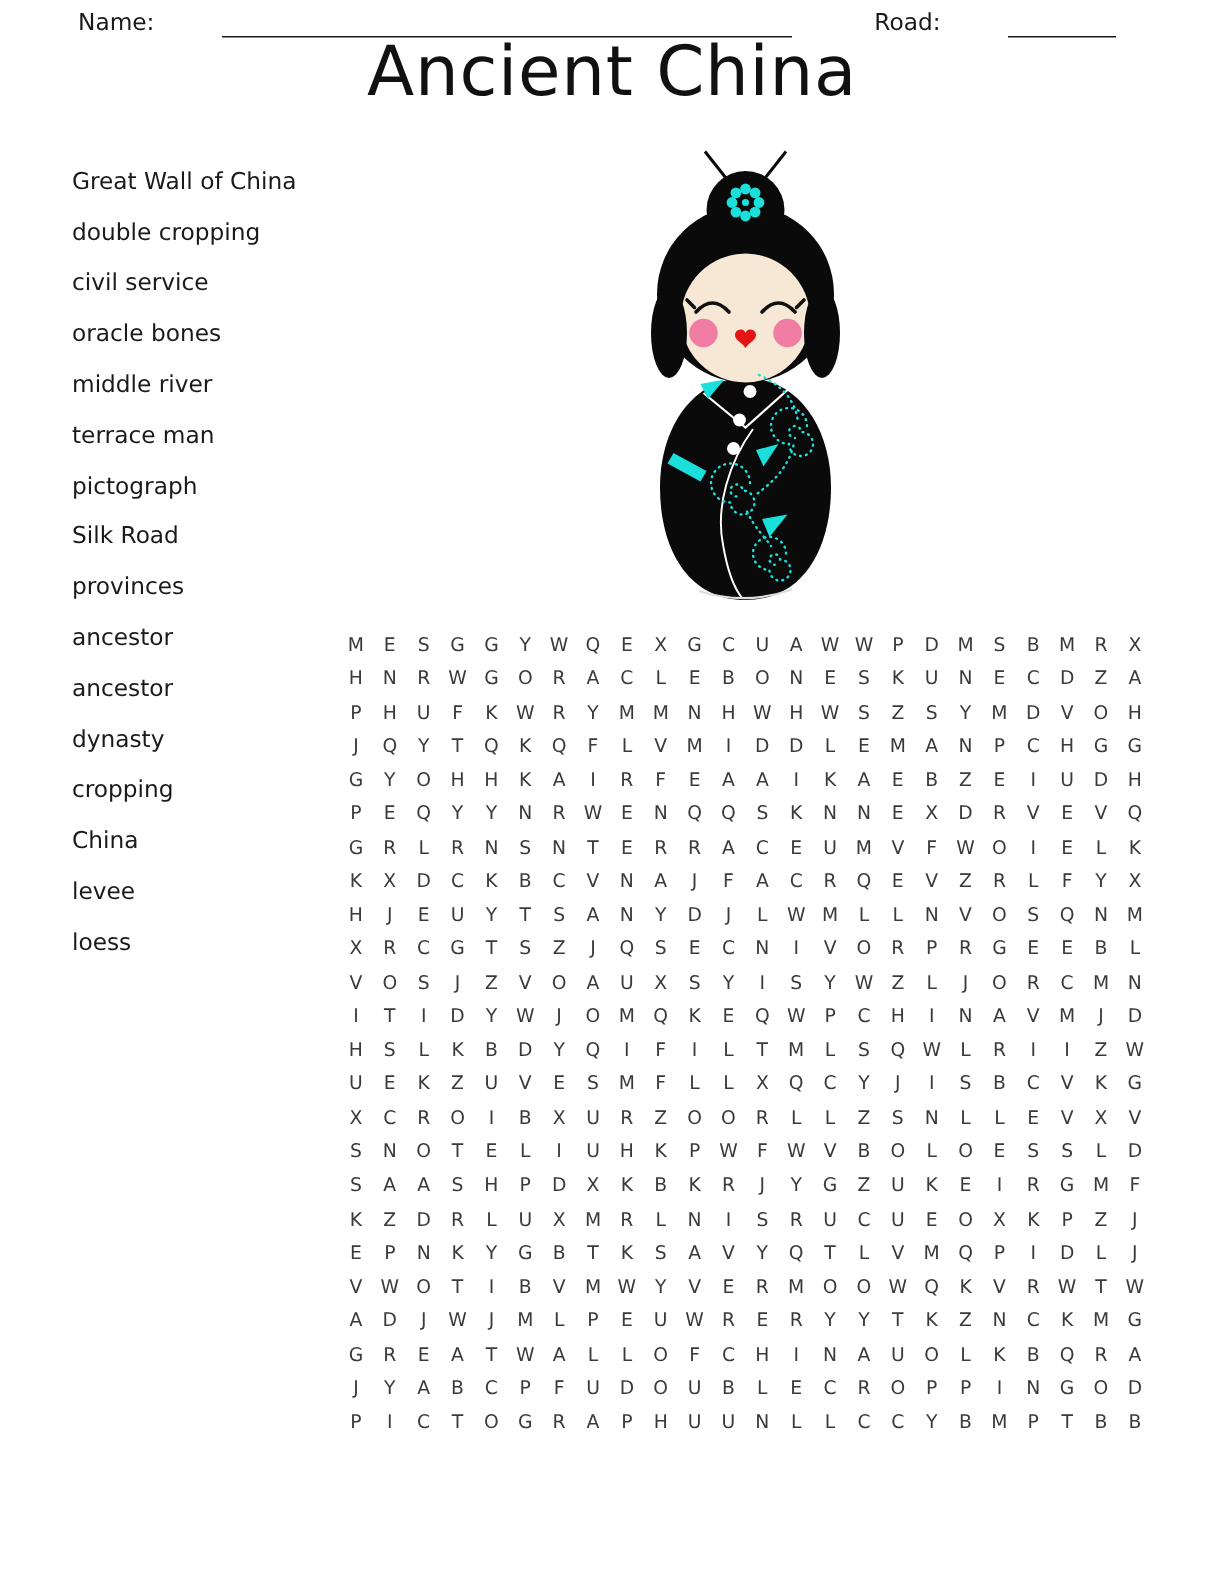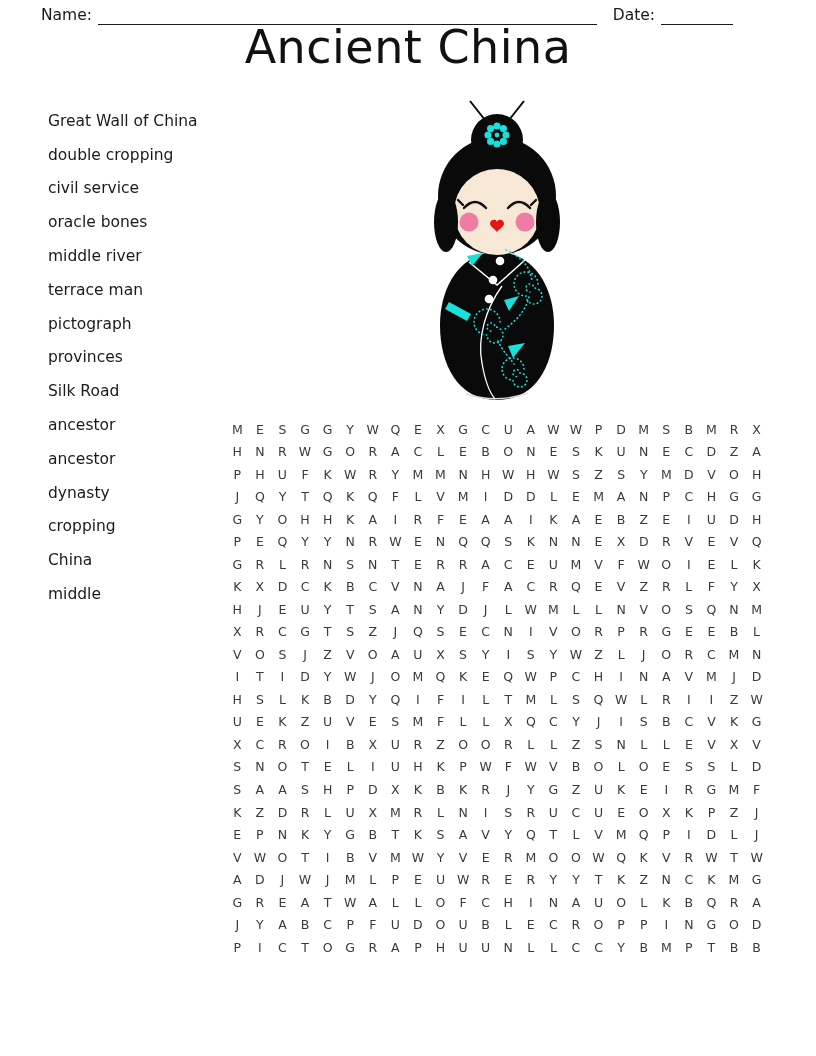--- a/index.html
+++ b/index.html
@@ -3,22 +3,22 @@
 <meta charset="utf-8">
 <style>
   html,body{margin:0;padding:0;}
   body{
     width:816px;height:1056px;position:relative;background:#ffffff;
     font-family:"DejaVu Sans","Liberation Sans",sans-serif;
     color:#1a1a1a;overflow:hidden;
   }
   
   .hdr{
-    position:absolute;left:41px;top:4px;width:692px;
-    display:flex;align-items:flex-end;font-size:15.5px;
+    position:absolute;left:52px;top:4px;width:692px;
+    display:flex;align-items:flex-end;font-size:15.5px;gap:39px;
   }
   .hdr .lbl{white-space:nowrap;padding-right:6px;line-height:20px;}
   .hdr .line{border-bottom:1.6px solid #1a1a1a;height:20px;}
   .hdr .line.long{flex:1;margin-right:16px;}
   .hdr .line.short{width:72px;}
   
   .title{
     position:absolute;left:0;top:20px;width:816px;text-align:center;
     font-size:46px;letter-spacing:0.5px;color:#111;
   }
@@ -36,42 +36,43 @@
   }
   
   .doll{position:absolute;left:417px;top:95px;}
 </style>
 </head>
 <body style="--dk: #0a0a0a; --cy: #1bdfdb; --face: #f7e8d5; --cheek: #f07ca4; --mouth: #e31515;">
 
 <div class="hdr">
   <span class="lbl">Name:</span>
   <span class="line long"></span>
-  <span class="lbl">Date:</span>
+  <span class="lbl">Road:</span>
   <span class="line short"></span>
 </div>
 
 <div class="title">Ancient China</div>
 
 <div class="words">
     <div class="w">Great Wall of China</div>
     <div class="w">double cropping</div>
     <div class="w">civil service</div>
     <div class="w">oracle bones</div>
     <div class="w">middle river</div>
     <div class="w">terrace man</div>
     <div class="w">pictograph</div>
+    <div class="w">Silk Road</div>
     <div class="w">provinces</div>
-    <div class="w">Silk Road</div>
     <div class="w">ancestor</div>
     <div class="w">ancestor</div>
     <div class="w">dynasty</div>
     <div class="w">cropping</div>
     <div class="w">China</div>
-    <div class="w">middle</div>
+    <div class="w">levee</div>
+    <div class="w">loess</div>
   </div>
 
 <svg class="doll" width="162" height="312" viewBox="417 95 162 312">
 
   <line x1="485" y1="120" x2="470" y2="101" stroke="var(--dk)" stroke-width="2"></line>
   <line x1="509" y1="120" x2="524" y2="101" stroke="var(--dk)" stroke-width="2"></line>
 
   <circle cx="497" cy="140" r="26" fill="var(--dk)"></circle>
 
   <path fill="var(--dk)" d="M497 252 C 462 252, 440 285, 440 325 C 440 365, 458 400, 497 400 C 536 400, 554 365, 554 325 C 554 285, 532 252, 497 252 Z"></path>

